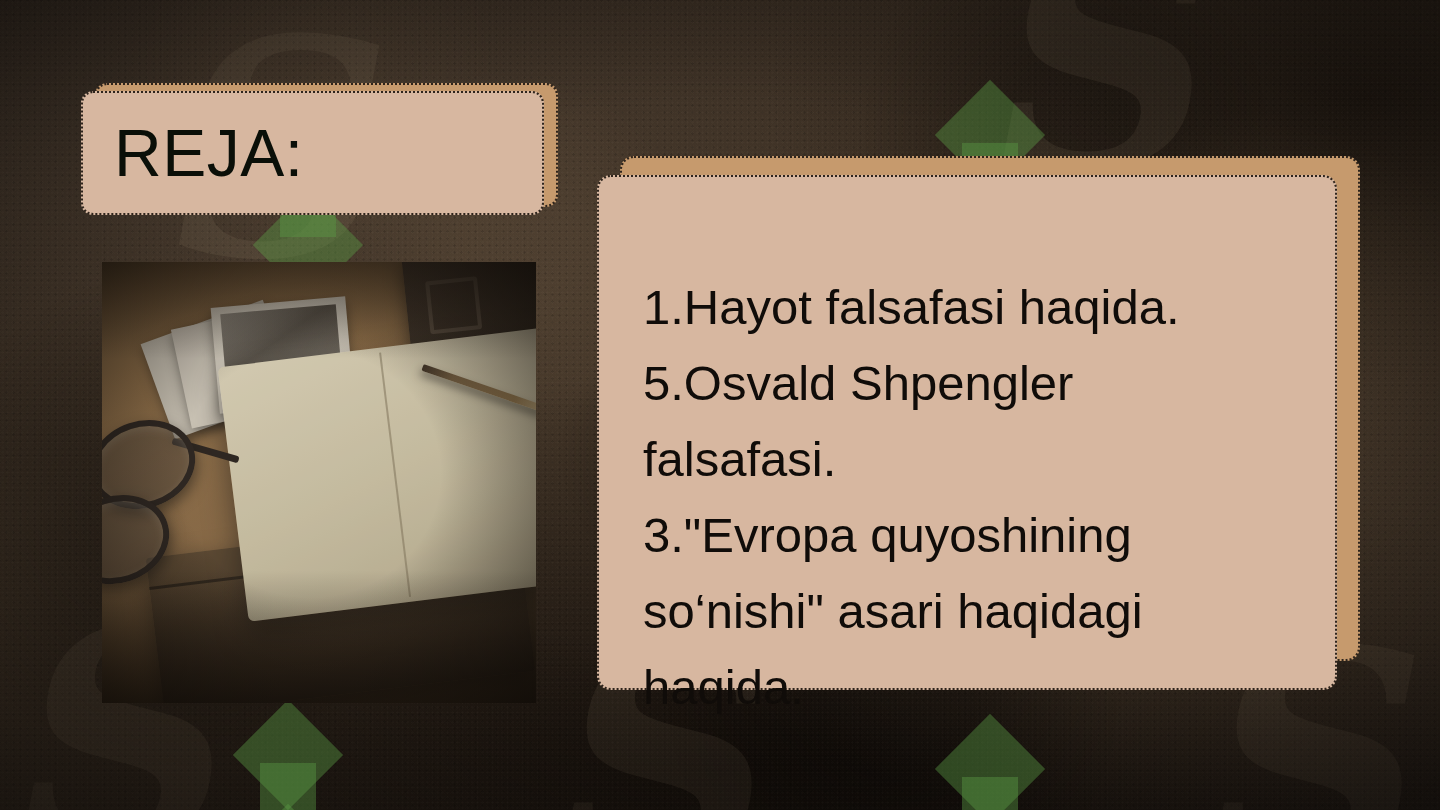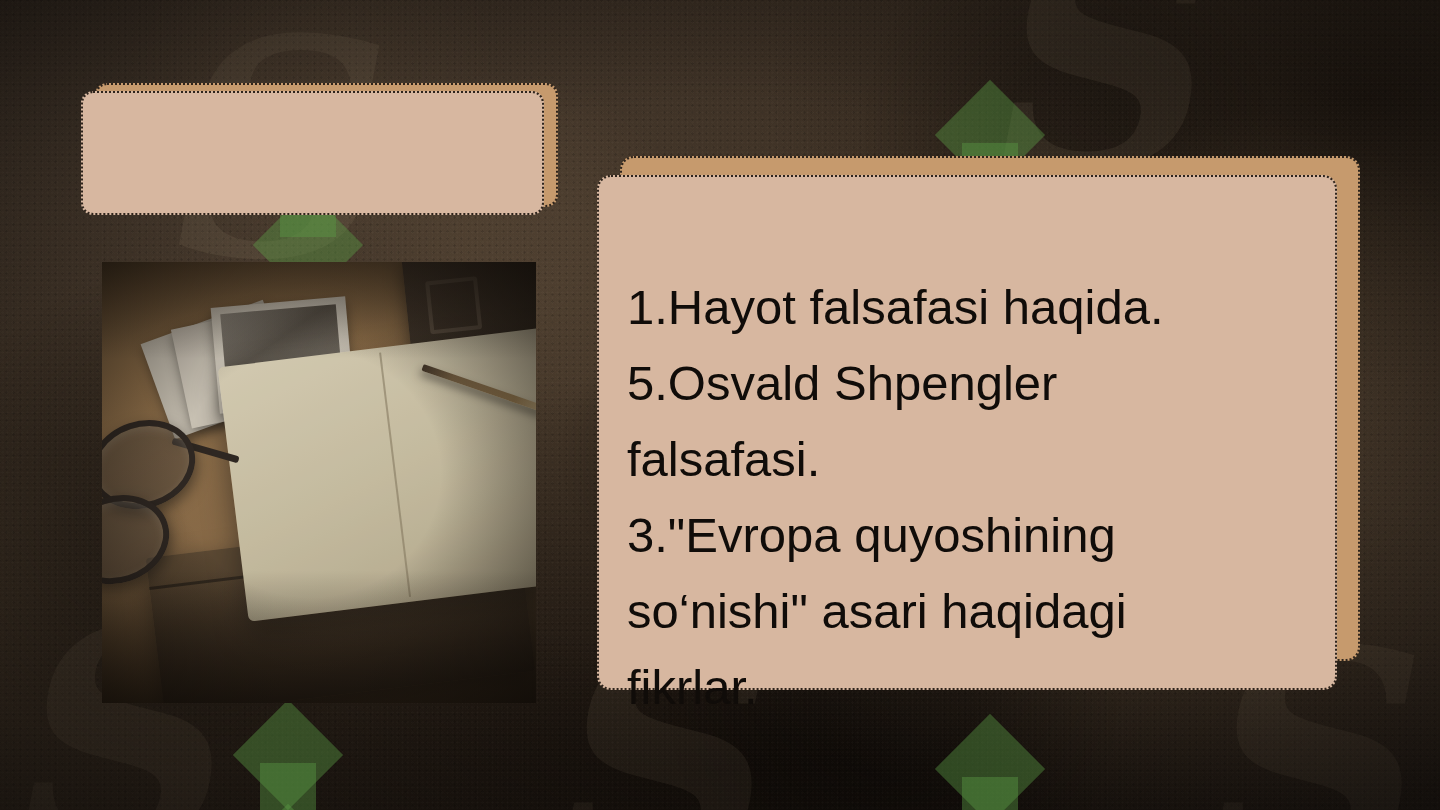--- a/index.html
+++ b/index.html
@@ -262,21 +262,21 @@
 
   
   #body-back  { left: 620px; top: 156px; width: 740px; height: 505px; border-radius: 14px; }
   #body-front { left: 597px; top: 175px; width: 740px; height: 515px; border-radius: 14px; }
 
   #body-text {
     position: absolute;
     left: 597px;
     top: 175px;
     width: 740px;
-    padding: 94px 20px 0 30px;
+    padding: 94px 20px 0 46px;
     box-sizing: border-box;
     font-size: 49px;
     line-height: 76px;
     color: #100c09;
   }
   #body-text .ln { white-space: nowrap; }
 </style>
 </head>
 <body>
 
@@ -321,20 +321,21 @@
       <i class="bar"></i>
     </div>
   <div class="wm-logo wm-l6">
       <i class="d1"></i>
       <i class="bar"></i>
       <i class="d2"></i>
     </div>
 
   <div class="card-back" id="title-back"></div>
   <div class="card-front" id="title-front"></div>
+  <div id="title-text">REJA:</div>
 
   <div id="photo">
     <div class="ph-layer ph-desk"></div>
     <div class="ph-layer ph-maplines"></div>
     <div class="ph-cam"></div>
     <div class="ph-pol a"></div>
     <div class="ph-pol b"></div>
     <div class="ph-pol c"></div>
     <div class="ph-books"></div>
     <div class="ph-note"></div>
@@ -348,16 +349,16 @@
 
   <div class="card-back" id="body-back"></div>
   <div class="card-front" id="body-front"></div>
 
   <div id="body-text">
     <div class="ln">1.Hayot falsafasi haqida.</div>
     <div class="ln">5.Osvald Shpengler</div>
     <div class="ln">falsafasi.</div>
     <div class="ln">3."Evropa quyoshining</div>
     <div class="ln">so‘nishi" asari haqidagi</div>
-    <div class="ln">fikrlar.</div>
+    <div class="ln">haqida.</div>
   </div>
 
 </div>
 
 </body></html>

